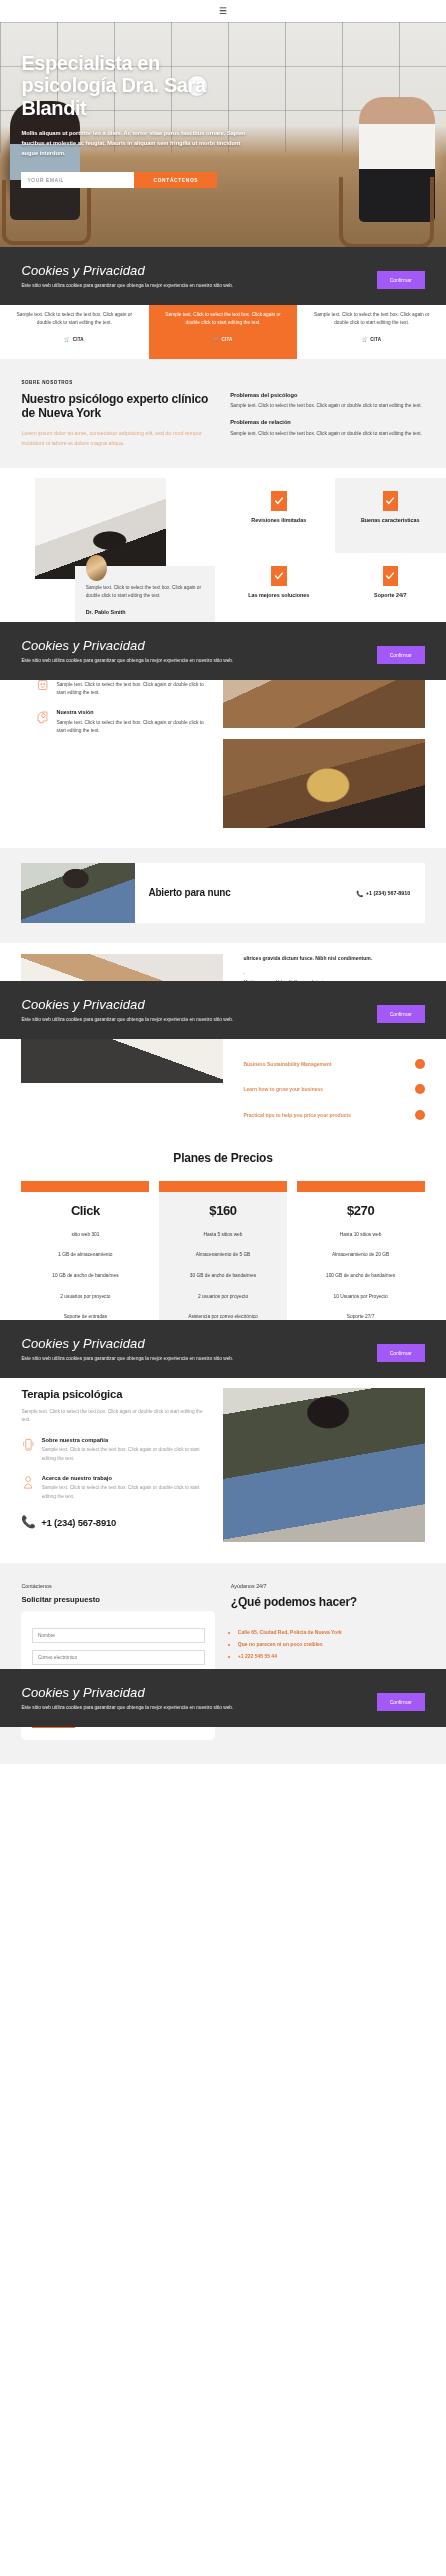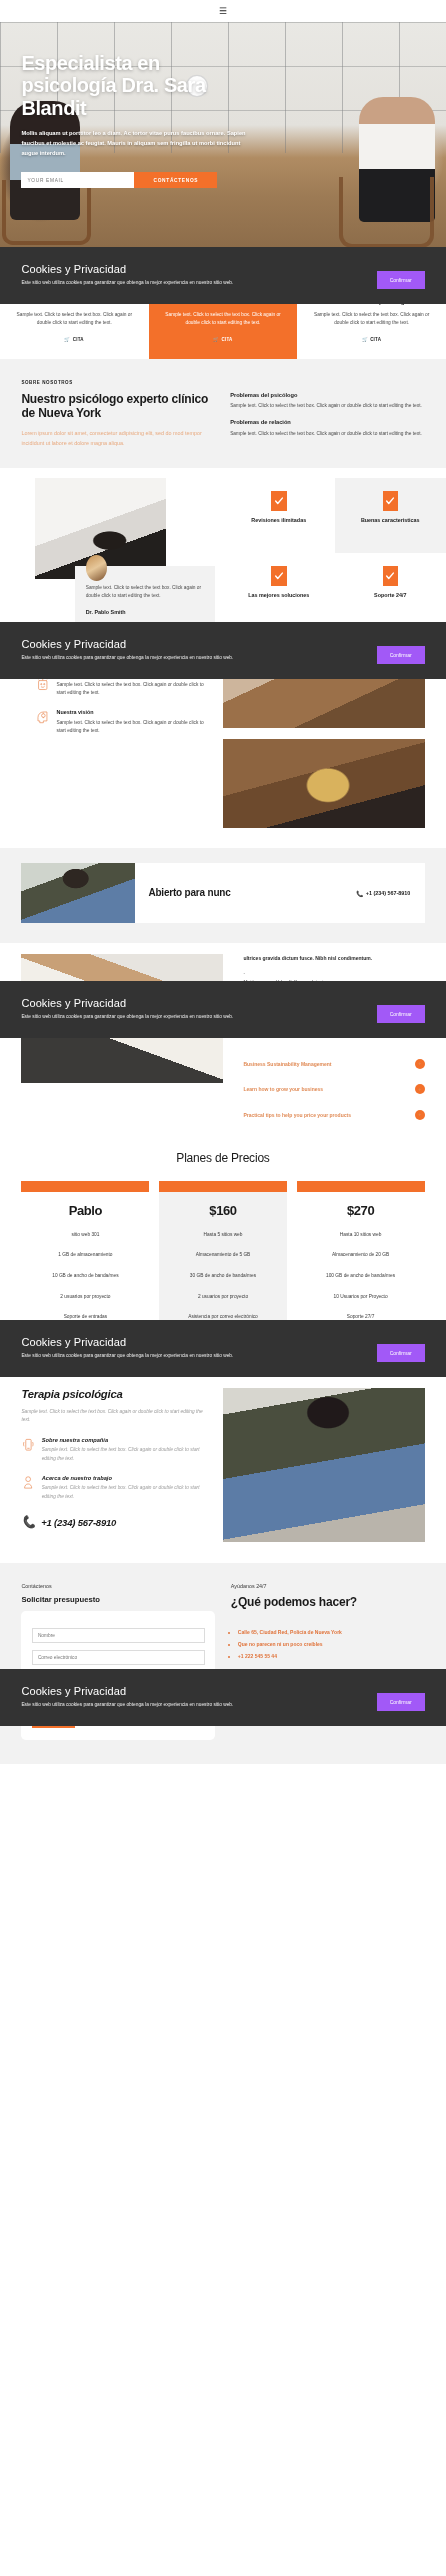--- a/index.html
+++ b/index.html
@@ -336,21 +336,21 @@
   }
   .plus {
     width: 10px; height: 10px; border-radius: 50%;
     background: #f3702a; color: #fff;
     display: flex; align-items: center; justify-content: center;
     font-size: 6.5px; line-height: 1; cursor: pointer;
   }
 
   
   .pricing { background:#ffffff; padding: 9.5px 0 20px; }
-  .pricing h2 { text-align: center; font-size: 12px; font-weight: 400; letter-spacing:-0.2px; }
+  .pricing h2 { text-align: center; font-size: 12px; font-weight: 700; letter-spacing:-0.2px; }
   .plans {
     margin-top: 16.7px;
     display: grid;
     grid-template-columns: 1fr 1fr 1fr;
     gap: 9.5px;
     padding: 0 21.4px;
   }
   .plan { background: #ffffff; }
   .plan.mid { background: #f2f2f2; }
   .plan-bar { height: 10.7px; background: #f3702a; }
@@ -379,21 +379,20 @@
     font-family: "Liberation Sans", sans-serif;
   }
 
   
   .therapy {
     background:#ffffff;
     display: grid;
     grid-template-columns: 1fr 202px;
     gap: 11px;
     padding: 6px 21.4px 21.4px;
-    font-style: italic;
   }
   .therapy h2 { font-size: 11.3px; font-weight: 700; letter-spacing:-0.2px; line-height:1.18; }
   .therapy .tsub { margin-top: 7.1px; font-size: 4.8px; line-height:1.75; color:#9a9a9a; }
   .th-item { display: flex; gap: 6px; margin-top: 12px; }
   .th-ico { width: 14.3px; flex: 0 0 14.3px; color:#e8834a; }
   .th-ico svg { width: 14.3px; height: 15.5px; }
   .th-body h4 { font-size: 5.7px; font-weight: 700; }
   .th-body p { margin-top: 3.6px; font-size: 4.8px; line-height:1.72; color:#9a9a9a; }
   .th-phone { display:flex; align-items:center; gap:4.8px; margin-top: 15.5px; }
   .th-phone .ph { color:#f3702a; font-size: 12px; line-height:1; }
@@ -442,21 +441,21 @@
     left: 0; width: 446px;
     background: #333333;
     color: #ffffff;
     display: flex;
     align-items: flex-start;
     justify-content: space-between;
     padding: 15.5px 21.4px;
     z-index: 40;
   }
   .cookie-txt { max-width: 256px; }
-  .cookie-txt h5 { font-size: 11px; font-weight: 400; letter-spacing: 0.1px; }
+  .cookie-txt h5 { font-size: 13px; font-weight: 400; letter-spacing: 0.1px; font-style: italic; }
   .cookie-txt p { margin-top: 4.2px; font-size: 4.8px; line-height: 1.7; color: #efefef; }
   .cookie-btn {
     border: none;
     background: #a259f7;
     color: #ffffff;
     font-size: 5px;
     padding: 6px 13px;
     cursor: pointer;
     margin-top: 8.3px;
     font-family: "Liberation Sans", sans-serif;
@@ -676,21 +675,21 @@
     </div>
   </div>
 </section>
 
 <section class="pricing">
   <h2>Planes de Precios</h2>
   <div class="plans">
     <div class="plan">
       <div class="plan-bar"></div>
       <div class="plan-body">
-        <div class="plan-price">Pablo</div>
+        <div class="plan-price">Click</div>
         <ul>
           <li>sitio web 301</li>
           <li>1 GB de almacenamiento</li>
           <li>10 GB de ancho de banda/mes</li>
           <li>2 usuarios por proyecto</li>
           <li>Soporte de entradas</li>
         </ul>
         <button class="plan-btn">INTENTALO</button>
       </div>
     </div>

